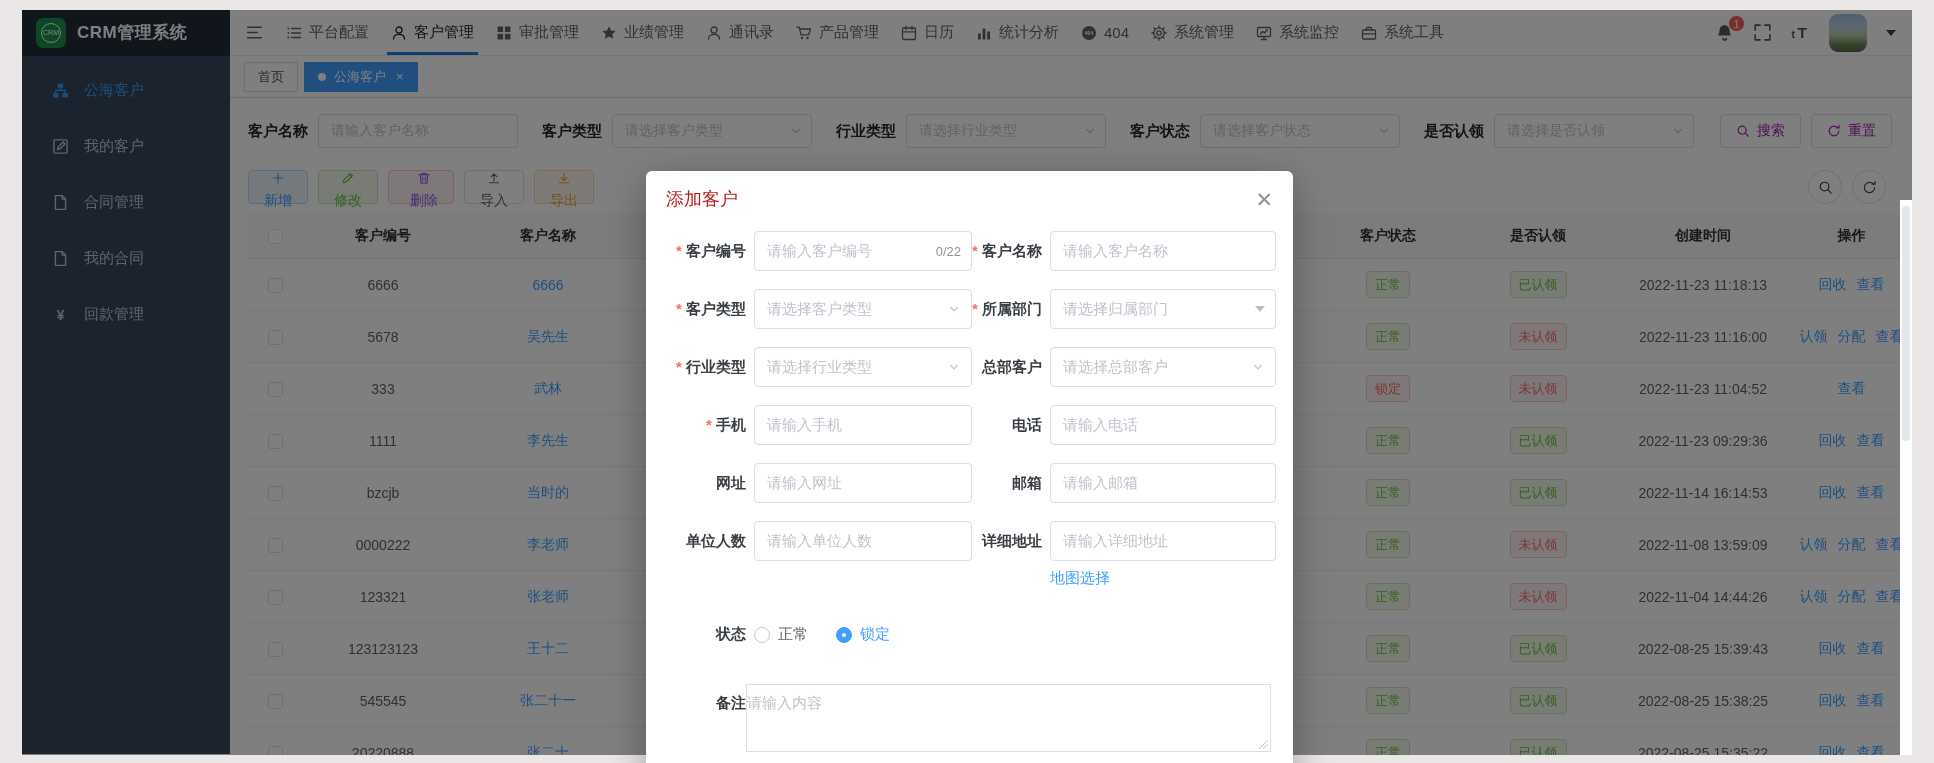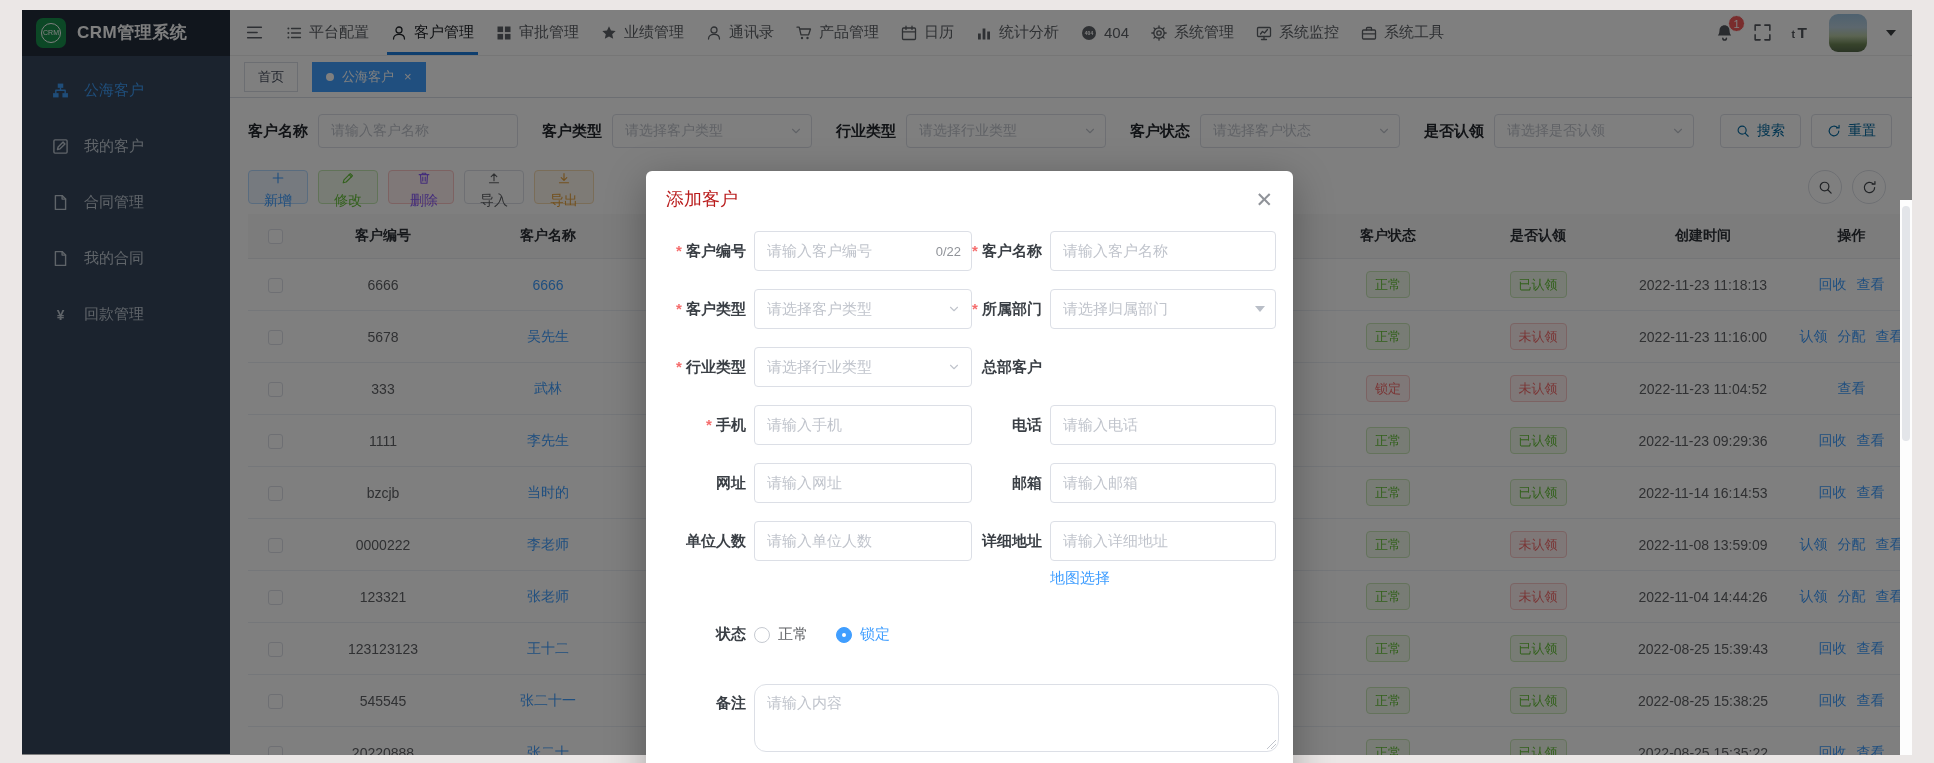--- a/index.html
+++ b/index.html
@@ -34,38 +34,38 @@
   .avatar{width:38px;height:38px;border-radius:9px;background:linear-gradient(180deg,#9ec3de 0%,#b9cfdd 35%,#b7c9a4 58%,#6f8757 80%,#55694a 100%);cursor:pointer;}
   .caret{width:0;height:0;border-left:5px solid transparent;border-right:5px solid transparent;border-top:6px solid #3c4043;cursor:pointer;}
 
   
   .body-row{display:flex;height:698px;}
   .sidebar{width:208px;background:#36465c;flex:0 0 auto;padding-top:6px;box-sizing:border-box;}
   .sb-item{height:56px;display:flex;align-items:center;gap:15px;padding-left:30px;color:#bfc8d2;font-size:15px;cursor:pointer;}
   .sb-item .icw{font-size:17px;}
   .sb-item.active{color:#3e9bf4;}
   .main{flex:1;display:flex;flex-direction:column;min-width:0;background:#fff;}
-  .tabbar{height:42px;border-bottom:1px solid #d8dce5;display:flex;align-items:center;gap:14px;padding-left:14px;background:#fff;box-sizing:border-box;flex:0 0 auto;}
+  .tabbar{height:42px;border-bottom:1px solid #d8dce5;display:flex;align-items:center;gap:6px;padding-left:14px;background:#fff;box-sizing:border-box;flex:0 0 auto;}
   .tab{height:30px;display:flex;align-items:center;gap:8px;padding:0 13px;border:1px solid #d8dce5;background:#fff;color:#495060;font-size:13px;cursor:pointer;box-sizing:border-box;}
   .tab.active{background:#409eff;border-color:#409eff;color:#fff;}
   .tab .dot{width:8px;height:8px;border-radius:50%;background:#fff;}
   .tab .x{font-size:13px;margin-left:2px;cursor:pointer;}
   .content{flex:1;padding:0 2px 0 18px;box-sizing:border-box;position:relative;}
 
   
   .filter-row{display:flex;align-items:center;margin-top:16px;}
   .f-group{display:flex;align-items:center;margin-right:24px;}
   .f-label{font-size:15px;font-weight:bold;color:#24282e;margin-right:10px;white-space:nowrap;}
   .f-control{position:relative;width:200px;height:34px;border:1px solid #dcdfe6;border-radius:4px;background:#fff;display:flex;align-items:center;box-sizing:border-box;padding:0 26px 0 12px;cursor:pointer;}
   .f-control.input{padding-right:12px;cursor:text;}
   .ph{color:#c0c4cc;font-size:14px;white-space:nowrap;overflow:hidden;}
   .f-caret{position:absolute;right:8px;color:#c0c4cc;font-size:14px;display:flex;}
 
   
-  .btn{display:inline-flex;align-items:center;gap:7px;height:34px;padding:0 15px;border:1px solid #dcdfe6;border-radius:4px;background:#fff;color:#0369a1;font-size:14px;cursor:pointer;box-sizing:border-box;white-space:nowrap;}
+  .btn{display:inline-flex;align-items:center;gap:7px;height:34px;padding:0 15px;border:1px solid #dcdfe6;border-radius:4px;background:#fff;color:#a21caf;font-size:14px;cursor:pointer;box-sizing:border-box;white-space:nowrap;}
   .btn .icw{font-size:14px;}
   .btn.plain-primary{background:#ecf5ff;border-color:#b3d8ff;color:#409eff;}
   .btn.plain-success{background:#f0f9eb;border-color:#c2e7b0;color:#67c23a;}
   .btn.plain-danger{background:#fef0f0;border-color:#fbc4c4;color:#8b5cf6;padding-left:21px;}
   .btn.plain-info{background:#fff;border-color:#dcdfe6;color:#606266;}
   .btn.plain-warning{background:#fdf6ec;border-color:#f5dab1;color:#e6a23c;}
   .toolbar-row{display:flex;align-items:center;margin-top:22px;position:relative;padding-right:30px;}
   .toolbar-row .btn{margin-right:10px;flex-direction:column;}
   .circle-btns{position:absolute;right:24px;top:0;display:flex;gap:10px;}
   .cbtn{width:34px;height:34px;border-radius:50%;border:1px solid #dcdfe6;background:#fff;color:#43474d;display:flex;align-items:center;justify-content:center;font-size:15px;cursor:pointer;box-sizing:border-box;}
@@ -105,21 +105,21 @@
   .map-link{color:#409eff;font-size:15px;cursor:pointer;}
   .status-row{display:flex;align-items:center;margin-top:34px;padding-left:20px;}
   .radio{display:flex;align-items:center;gap:8px;margin-left:8px;font-size:15px;color:#606266;cursor:pointer;}
   .radio.gap{margin-left:28px;}
   .r-circ{width:16px;height:16px;border:1px solid #c6cad1;border-radius:50%;background:#fff;box-sizing:border-box;position:relative;flex:0 0 auto;}
   .radio.selected .r-circ{background:#409eff;border-color:#409eff;}
   .radio.selected .r-circ::after{content:"";position:absolute;left:5px;top:5px;width:4px;height:4px;border-radius:50%;background:#fff;}
   .radio.selected .lbl{color:#409eff;}
   .remark-row{display:flex;margin-top:40px;padding-left:20px;}
   .remark-row .m-label{margin-top:10px;}
-  .m-textarea{position:relative;margin-left:8px;width:525px;height:68px;border:1px solid #dcdfe6;border-radius:12px;box-sizing:border-box;padding:9px 12px;background:#fff;cursor:text;}
+  .m-textarea{position:relative;width:525px;height:68px;border:1px solid #dcdfe6;border-radius:0;box-sizing:border-box;padding:9px 0;background:#fff;cursor:text;}
   .m-textarea .ph{font-size:15px;}
   .m-textarea::after{content:"";position:absolute;right:2px;bottom:2px;width:9px;height:9px;
     background:linear-gradient(135deg,transparent 45%,#c0c4cc 45%,#c0c4cc 52%,transparent 52%,transparent 68%,#c0c4cc 68%,#c0c4cc 75%,transparent 75%);}
 </style>
 </head>
 <body>
 
 <div class="page">
   <div class="app">
 
@@ -733,20 +733,32 @@
                 <span class="icw">
                   <svg viewBox="0 0 16 16">
                     <g class="st">
                       <path d="M4 6l4 4 4-4"></path>
                     </g>
                   </svg>
                 </span>
               </span>
             </div>
             <span class="m-label w2">总部客户</span>
+            <div class="m-input w2">
+              <span class="ph">请选择总部客户</span>
+              <span class="sel-caret">
+                <span class="icw">
+                  <svg viewBox="0 0 16 16">
+                    <g class="st">
+                      <path d="M4 6l4 4 4-4"></path>
+                    </g>
+                  </svg>
+                </span>
+              </span>
+            </div>
           </div>
           <div class="m-row">
             <span class="m-label"><span class="star">* </span>手机</span>
             <div class="m-input">
               <span class="ph">请输入手机</span>
             </div>
             <span class="m-label w2">电话</span>
             <div class="m-input w2">
               <span class="ph">请输入电话</span>
             </div>

